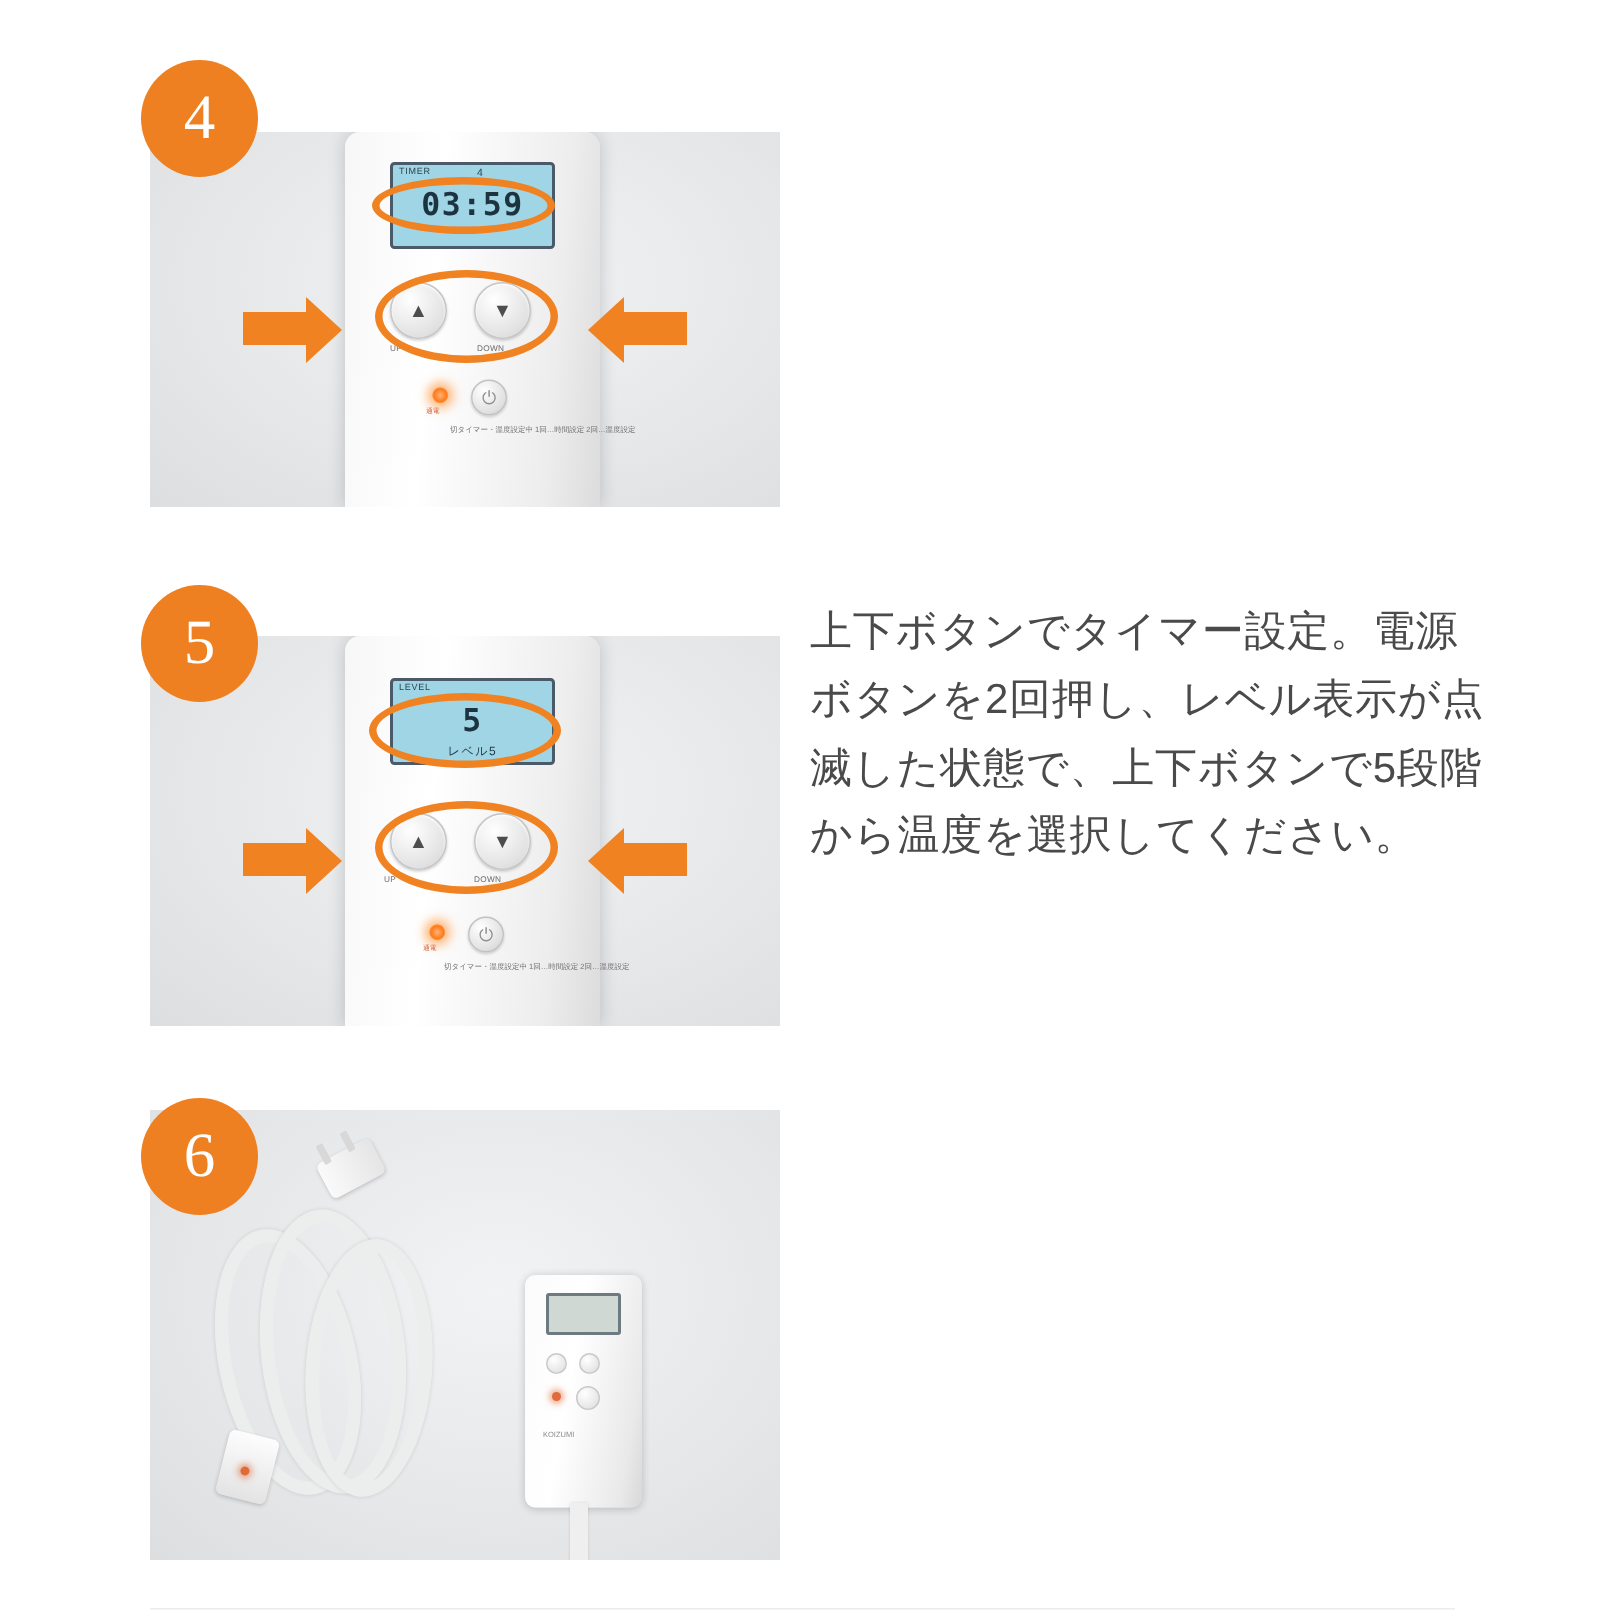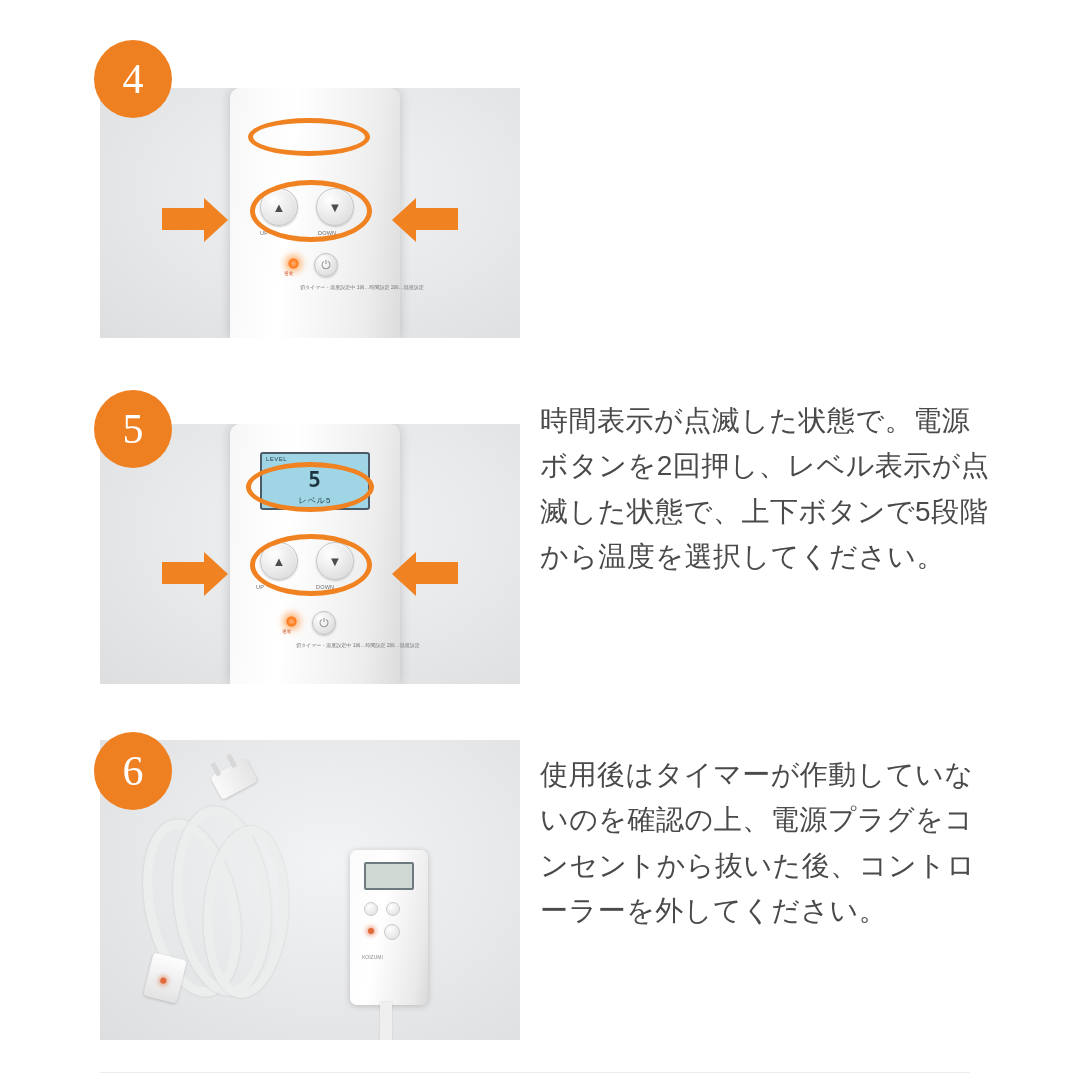--- a/index.html
+++ b/index.html
@@ -320,20 +320,26 @@
 
   <div class="badge" id="badge-4">4</div>
 
   <div class="photo" id="photo-4">
     <div class="photo-bg"></div>
 
     <div class="cord"></div>
 
     <div class="controller">
 
+      <div class="lcd">
+        <div class="lcd-top">TIMER</div>
+        <div class="lcd-top-right">4</div>
+        <div class="lcd-main">03:59</div>
+        <div class="lcd-bottom"></div>
+      </div>
 
       <div class="ctl-btn btn-up" style="top:100px">
         <span class="glyph">▲</span>
       </div>
       <div class="ctl-btn btn-down" style="top:100px">
         <span class="glyph">▼</span>
       </div>
 
       <div class="small-label" style="left:30px; top:142px;">UP</div>
       <div class="small-label" style="left:88px; top:142px;">DOWN</div>
@@ -412,21 +418,21 @@
     <div class="arrow" style="left:62px; top:128px;">
       <div class="arrow-shaft" style="left:0; top:10px; width:42px;"></div>
       <div class="arrow-head right" style="left:42px; top:0;"></div>
     </div>
     <div class="arrow" style="left:292px; top:128px;">
       <div class="arrow-head left" style="left:0; top:0;"></div>
       <div class="arrow-shaft" style="left:24px; top:10px; width:42px;"></div>
     </div>
   </div>
 
-  <div class="caption" id="cap-5">時間表示が点滅した状態で。電源ボタンを2回押し、レベル表示が点滅した状態で、上下ボタンで5段階から温度を選択してください。</div>
+  <div class="caption" id="cap-5">上下ボタンでタイマー設定。電源ボタンを2回押し、レベル表示が点滅した状態で、上下ボタンで5段階から温度を選択してください。</div>
 
   <div class="badge" id="badge-6">6</div>
 
   <div class="photo" id="photo-6">
     <div class="photo-bg"></div>
 
     <div class="cord-wrap">
       <div class="loop" style="left:28px; top:58px; width:92px; height:180px; transform:rotate(-12deg);"></div>
       <div class="loop" style="left:56px; top:46px; width:96px; height:190px; transform:rotate(-6deg);"></div>
       <div class="loop" style="left:86px; top:66px; width:84px; height:172px; transform:rotate(4deg);"></div>
@@ -447,16 +453,15 @@
       </div>
       <div class="small-knob" style="left:14px; top:52px;"></div>
       <div class="small-knob" style="left:36px; top:52px;"></div>
       <div class="small-red" style="left:18px; top:78px;"></div>
       <div class="small-knob" style="left:34px; top:74px; width:16px; height:16px;"></div>
       <div class="brand" style="left:12px; top:104px;">KOIZUMI</div>
       <div class="small-cord" style="left:30px; top:152px; width:12px; height:148px;"></div>
     </div>
   </div>
 
-  <div class="caption" id="cap-6">使用後はタイマーが作動していないのを確認の上、電源プラグをコンセントから抜いた後、コントローラーを外してください。</div>
 
   <div class="divider"></div>
 </div>
 
 </body></html>

